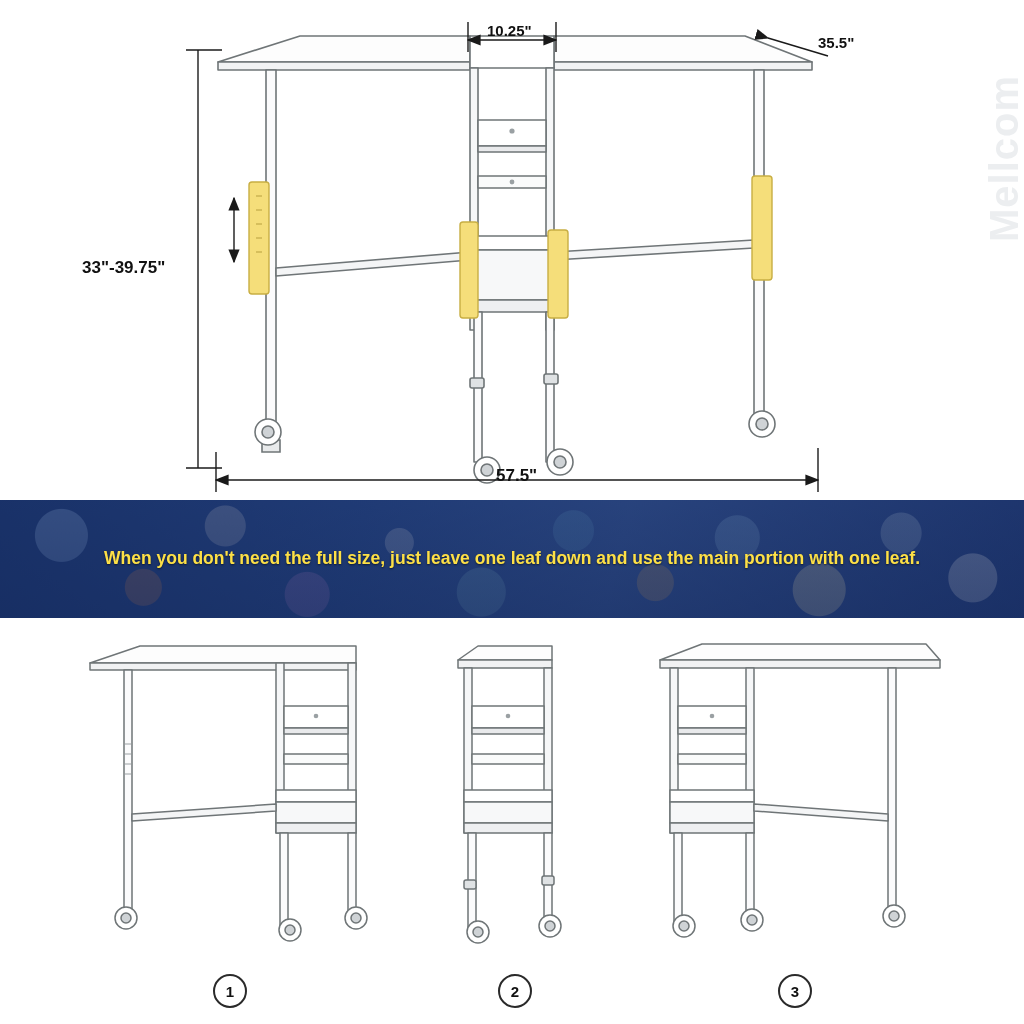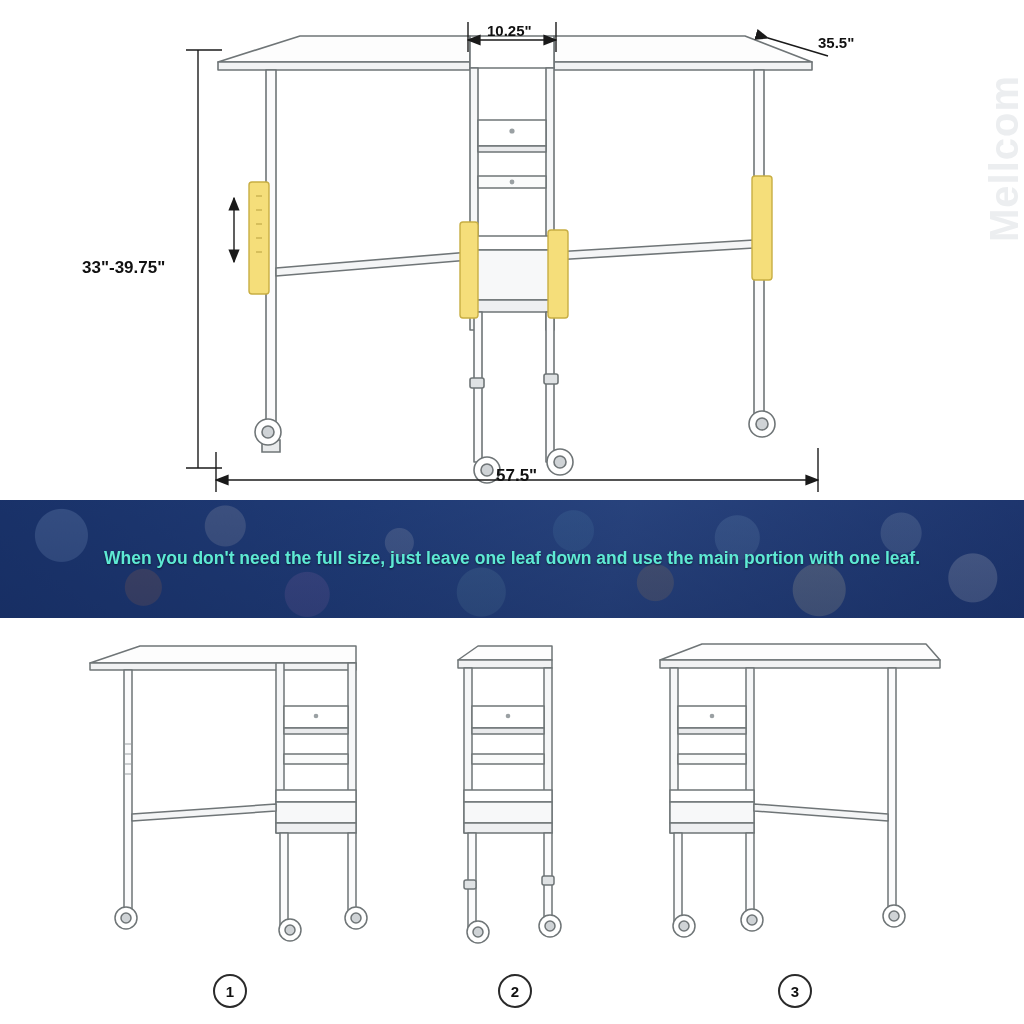--- a/index.html
+++ b/index.html
@@ -84,21 +84,21 @@
     background: linear-gradient(180deg, rgba(18,38,86,.45), rgba(18,38,86,.62));
   }
   #banner .banner-text {
     position: absolute;
     inset: 0;
     display: flex;
     flex-direction: column;
     align-items: center;
     justify-content: center;
     gap: 6px;
-    color: #5eead4;
+    color: #fde047;
     font-size: 17.5px;
     font-weight: bold;
     text-align: center;
     text-shadow: 0 1px 2px rgba(0,0,0,.55);
     padding: 0 14px;
     box-sizing: border-box;
     line-height: 1.25;
   }
 
   

